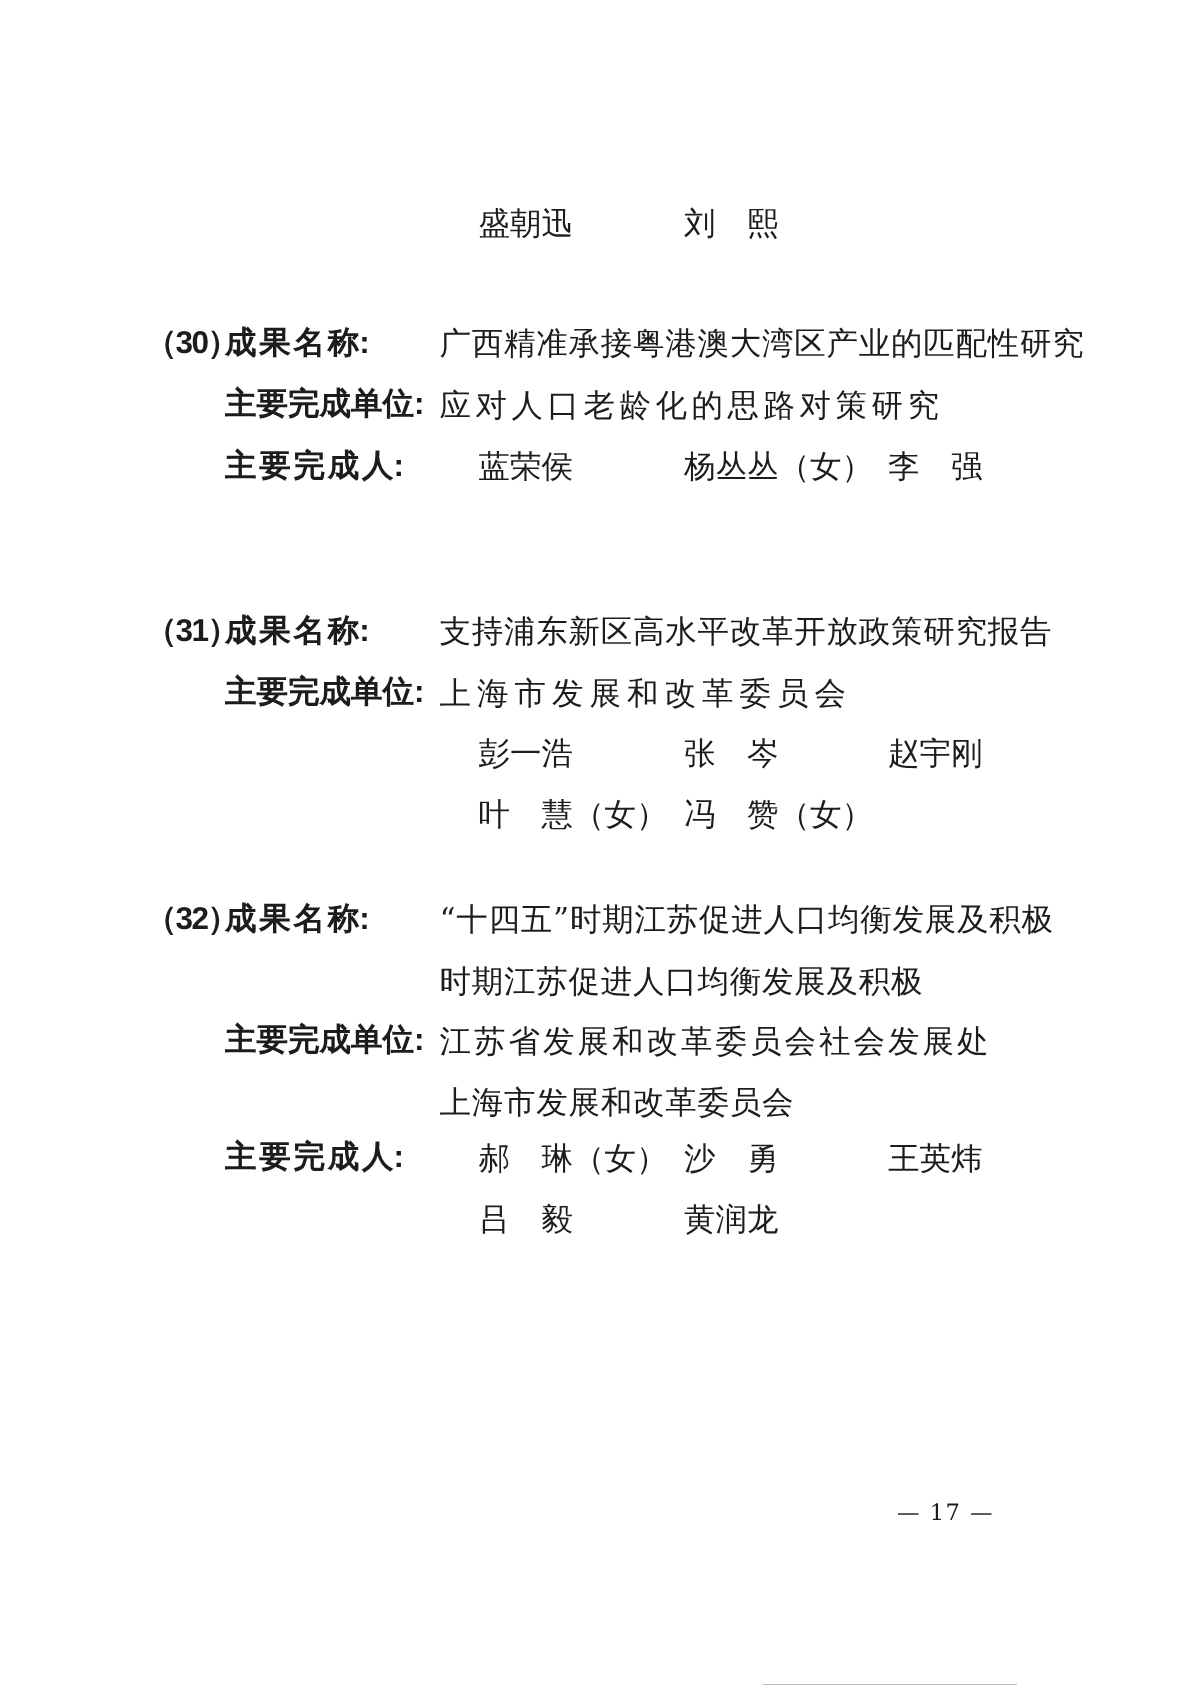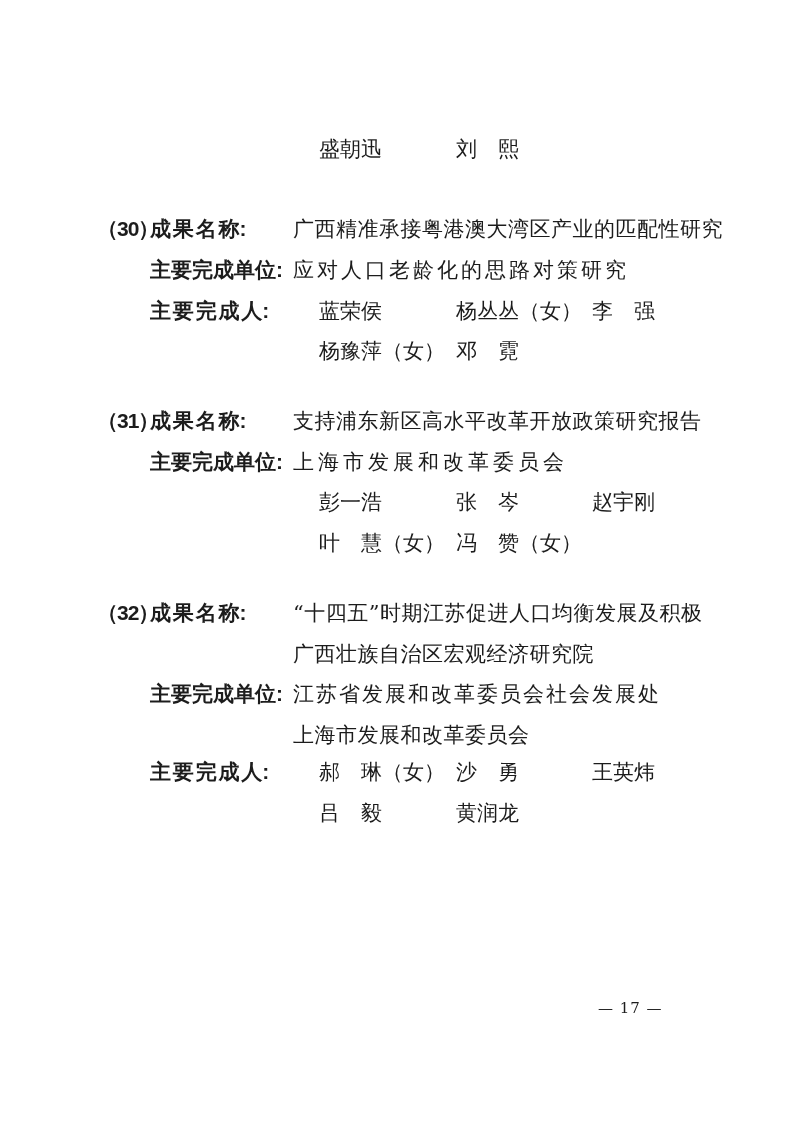--- a/index.html
+++ b/index.html
@@ -67,26 +67,20 @@
     <span class="val ls3">应对人口老龄化的思路对策研究</span>
   </div>
   <div class="line" style="top:298px">
     <span class="lbl">主 要 完 成 人:</span>
     <div class="names">
       <span class="nm c0">蓝荣侯</span>
       <span class="nm c1">杨丛丛（女）</span>
       <span class="nm c2">李　强</span>
     </div>
   </div>
-  <div class="line" style="top:338px">
-    <div class="names">
-      <span class="nm c0">杨豫萍（女）</span>
-      <span class="nm c1">邓　霓</span>
-    </div>
-  </div>
 
   <div class="line" style="top:408px">
     <span class="idx">（31）</span>
     <span class="lbl">成 果 名 称:</span>
     <span class="val ls1">支持浦东新区高水平改革开放政策研究报告</span>
   </div>
   <div class="line" style="top:449px">
     <span class="lbl">主要完成单位:</span>
     <span class="val ls4">上海市发展和改革委员会</span>
   </div>
@@ -103,21 +97,21 @@
       <span class="nm c2">赵宇刚</span>
     </div>
   </div>
 
   <div class="line" style="top:600px">
     <span class="idx">（32）</span>
     <span class="lbl">成 果 名 称:</span>
     <span class="val ls1">“十四五”时期江苏促进人口均衡发展及积极</span>
   </div>
   <div class="line" style="top:641px">
-    <span class="val ls1">广西壮族自治区宏观经济研究院</span>
+    <span class="val ls1">时期江苏促进人口均衡发展及积极</span>
   </div>
   <div class="line" style="top:681px">
     <span class="lbl">主要完成单位:</span>
     <span class="val ls2">江苏省发展和改革委员会社会发展处</span>
   </div>
   <div class="line" style="top:722px">
     <span class="val ls1">上海市发展和改革委员会</span>
   </div>
   <div class="line" style="top:759px">
     <span class="lbl">主 要 完 成 人:</span>

